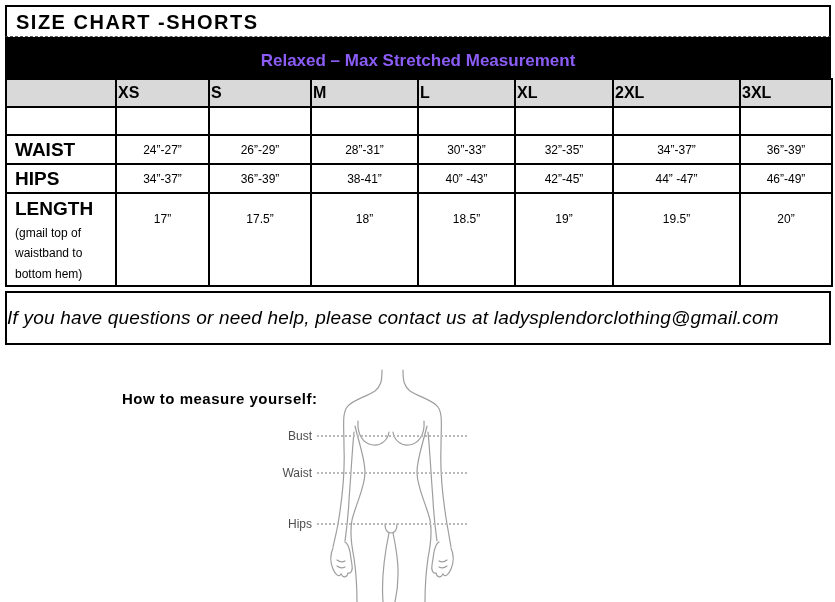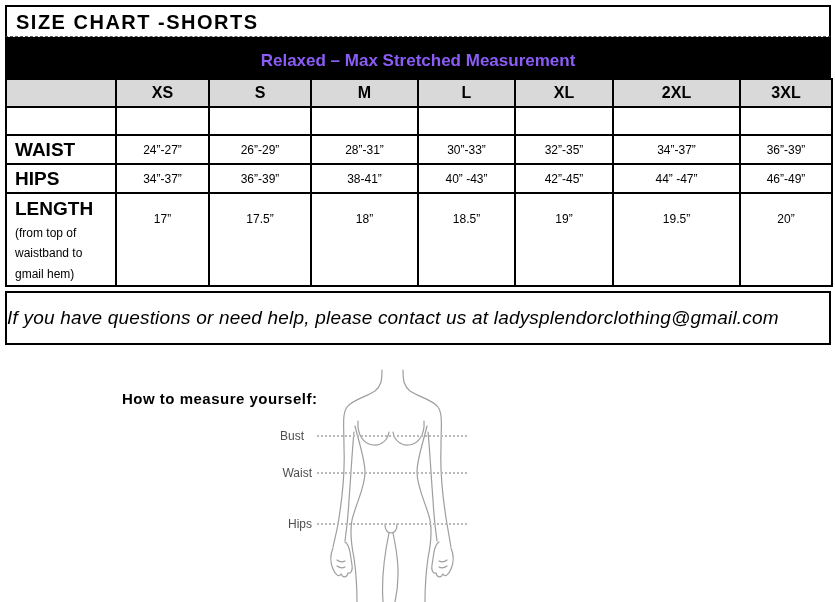--- a/index.html
+++ b/index.html
@@ -11,21 +11,21 @@
   .title-bar{box-sizing:border-box;border:2px solid #000;border-bottom:1px dashed #555;
              height:32px;padding:4px 0 0 9px;font-size:20px;font-weight:bold;letter-spacing:1.5px;}
 
   .banner{box-sizing:border-box;height:41px;background:#000;color:#8b5cf6;
           display:flex;align-items:center;justify-content:center;
           font-size:17px;font-weight:bold;padding-top:6px;}
 
   table.size-table{border-collapse:collapse;table-layout:fixed;width:826px;}
   .size-table td,.size-table th{border:2px solid #000;box-sizing:border-box;overflow:hidden;}
   tr.r-sizes{height:28px;}
-  tr.r-sizes th{background:#d9d9d9;font-size:16px;font-weight:bold;text-align:center;}
+  tr.r-sizes th{background:#d9d9d9;font-size:16px;font-weight:bold;text-align:left;}
   tr.r-empty{height:28px;}
   tr.r-empty td{background:#fff;}
   tr.r-waist,tr.r-hips{height:29px;}
   tr.r-length{height:83px;}
   td.rlabel{text-align:left;padding-left:8px;font-weight:bold;font-size:19px;}
   td.length-label{vertical-align:top;padding-top:4px;}
   .rlabel-note{font-weight:normal;font-size:12px;line-height:1.7;margin-top:3px;width:82px;}
   td.val{text-align:center;font-size:12px;font-weight:500;}
   tr.r-length td.val{vertical-align:top;padding-top:18px;}
 
@@ -99,21 +99,21 @@
         <td class="val">36”-39”</td>
         <td class="val">38-41”</td>
         <td class="val">40” -43”</td>
         <td class="val">42”-45”</td>
         <td class="val">44” -47”</td>
         <td class="val">46”-49”</td>
       </tr>
       <tr class="r-length">
         <td class="rlabel length-label">
           <div class="rlabel-main">LENGTH</div>
-          <div class="rlabel-note">(from top of waistband to gmail hem)</div>
+          <div class="rlabel-note">(gmail top of waistband to bottom hem)</div>
         </td>
         <td class="val">17”</td>
         <td class="val">17.5”</td>
         <td class="val">18”</td>
         <td class="val">18.5”</td>
         <td class="val">19”</td>
         <td class="val">19.5”</td>
         <td class="val">20”</td>
       </tr>
     </tbody>
@@ -142,21 +142,21 @@
     <path d="M333,548 C330,555 330,562 333,569 C335,574 339,578 341,574 C343,578 347,578 348,573 C351,574 353,570 352,565 L350,552 C349,547 347,543 345,542"></path>
     <path d="M337,560 q4,3 8,1 M337,566 q4,3 8,1"></path>
     <path d="M451,548 C454,555 454,562 451,569 C449,574 445,578 443,574 C441,578 437,578 436,573 C433,574 431,570 432,565 L434,552 C435,547 437,543 439,542"></path>
     <path d="M447,560 q-4,3 -8,1 M447,566 q-4,3 -8,1"></path>
 
     <path d="M385,524 C385,530 387,533 391,533 C395,533 397,530 397,524"></path>
     <path d="M389,533 C385,552 381,575 383,602"></path>
     <path d="M393,533 C397,552 401,575 395,602"></path>
   </svg>
 
-  <div class="m-label" style="left:259px;top:429px;">Bust</div>
+  <div class="m-label" style="left:267px;top:429px;">Bust</div>
   <div class="m-line" style="top:435px;"></div>
 
   <div class="m-label" style="left:267px;top:466px;">Waist</div>
   <div class="m-line" style="top:472px;"></div>
 
   <div class="m-label" style="left:267px;top:517px;">Hips</div>
   <div class="m-line" style="top:523px;"></div>
 
 </div>
 

